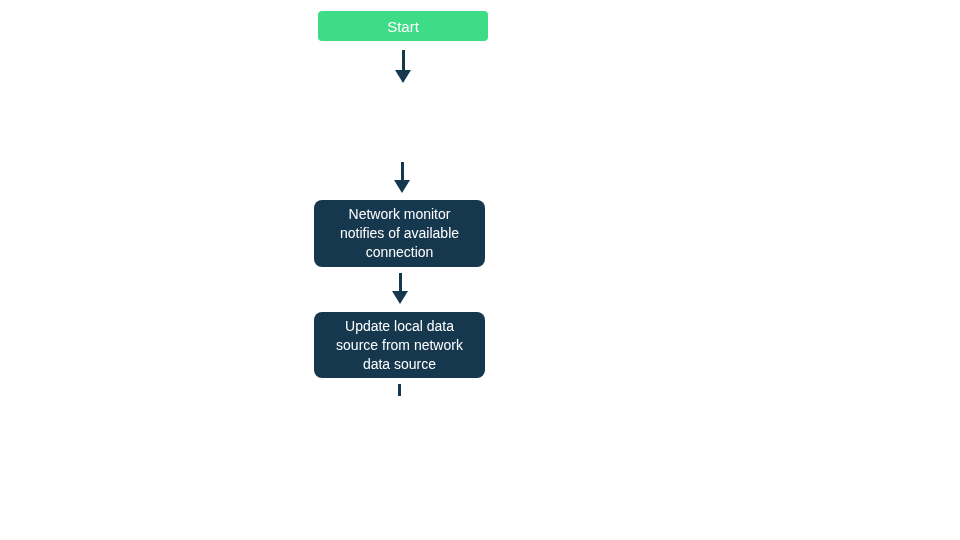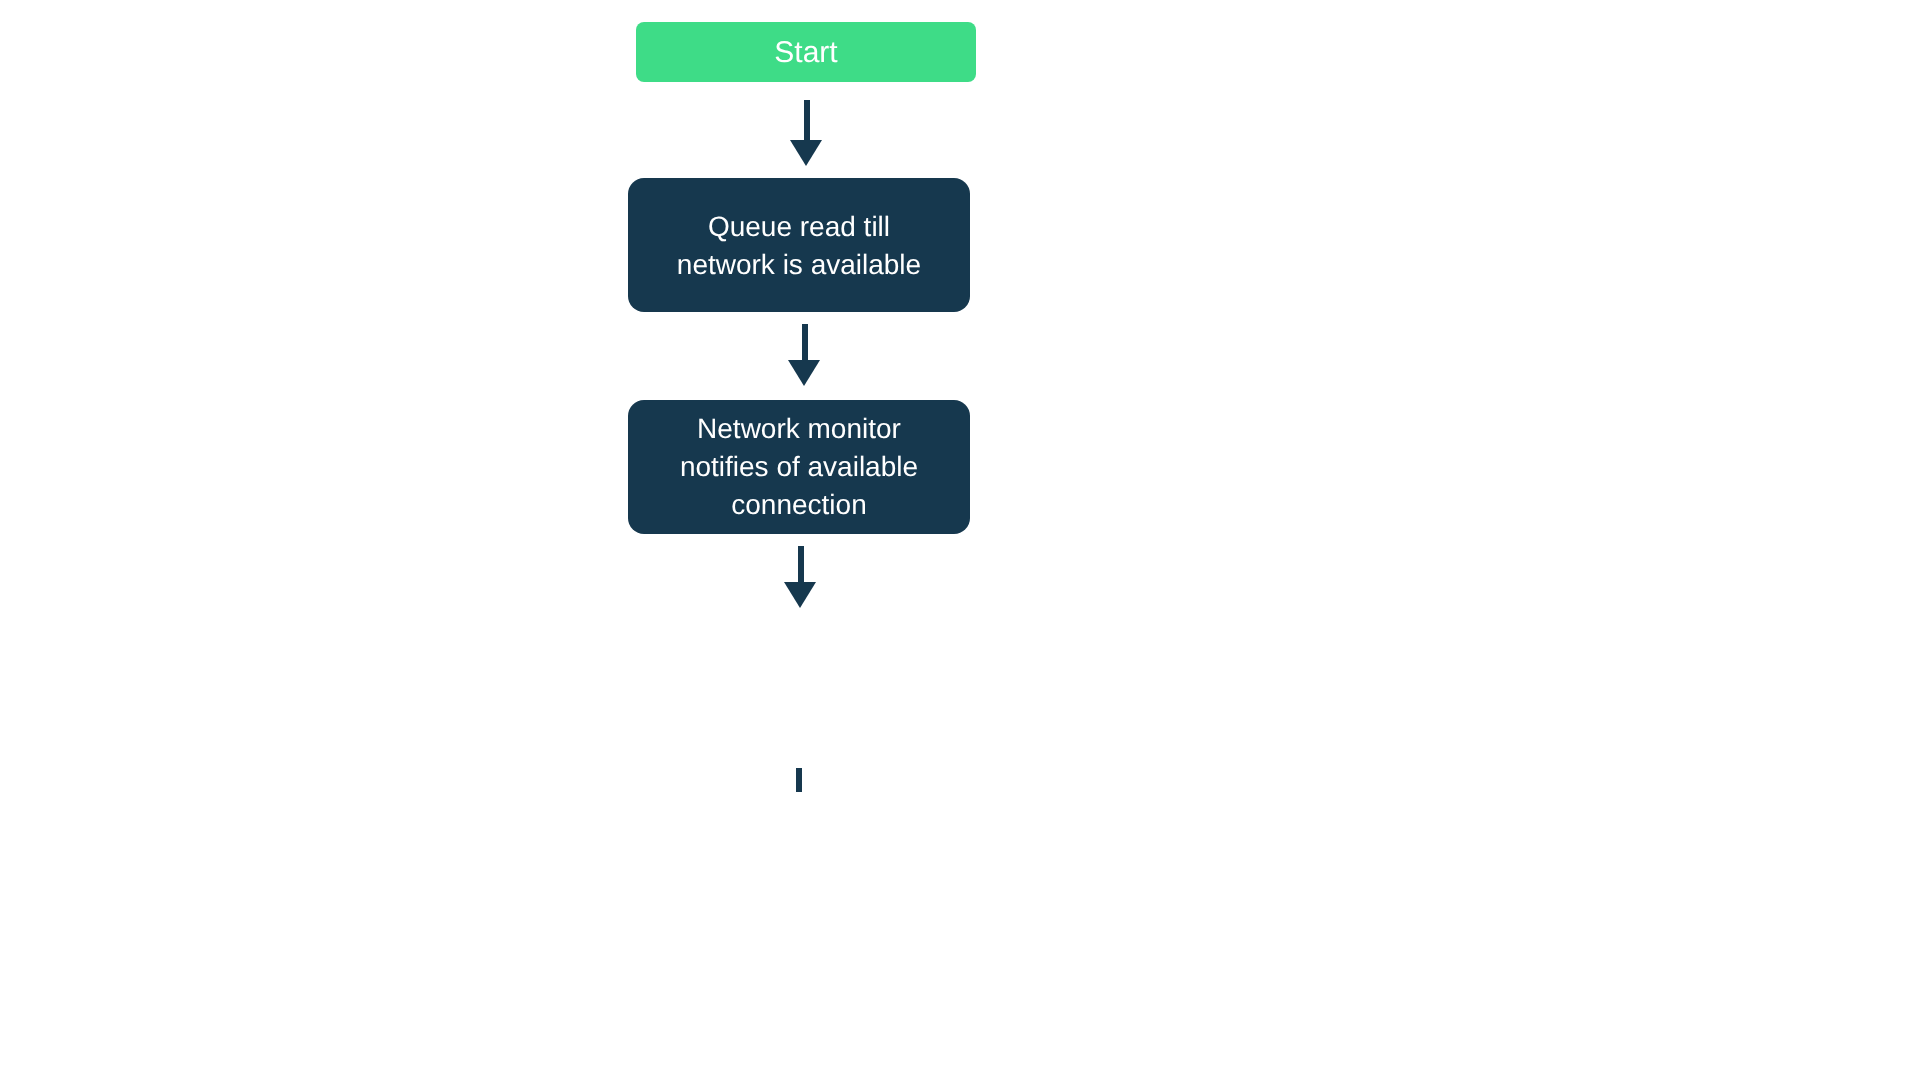--- a/index.html
+++ b/index.html
@@ -65,38 +65,38 @@
 
   <div class="node node--start" style="left:318px; top:11px; width:170px; height:30px;">
     <span>Start</span>
   </div>
 
   <div class="arrow" style="left:395px; top:50px;">
     <div class="stem" style="height:20px;"></div>
     <div class="head"></div>
   </div>
 
-  <div class="node node--step" style="left:314px; top:89px; width:171px; height:67px;">
-    <span>Queue read till network is available</span>
-  </div>
 
   <div class="arrow" style="left:394px; top:162px;">
     <div class="stem" style="height:18px;"></div>
     <div class="head"></div>
   </div>
 
   <div class="node node--step" style="left:314px; top:200px; width:171px; height:67px;">
     <span>Network monitor notifies of available connection</span>
   </div>
 
   <div class="arrow" style="left:392px; top:273px;">
     <div class="stem" style="height:18px;"></div>
     <div class="head"></div>
   </div>
 
+  <div class="node node--step" style="left:314px; top:312px; width:171px; height:66px;">
+    <span>Update local data source from network data source</span>
+  </div>
 
   <div class="arrow" style="left:391px; top:384px;">
     <div class="stem" style="height:19px;"></div>
     <div class="head"></div>
   </div>
 
   <div class="node node--end" style="left:300px; top:426px; width:196px; height:84px;">
     <span>Done</span>
   </div>
 

